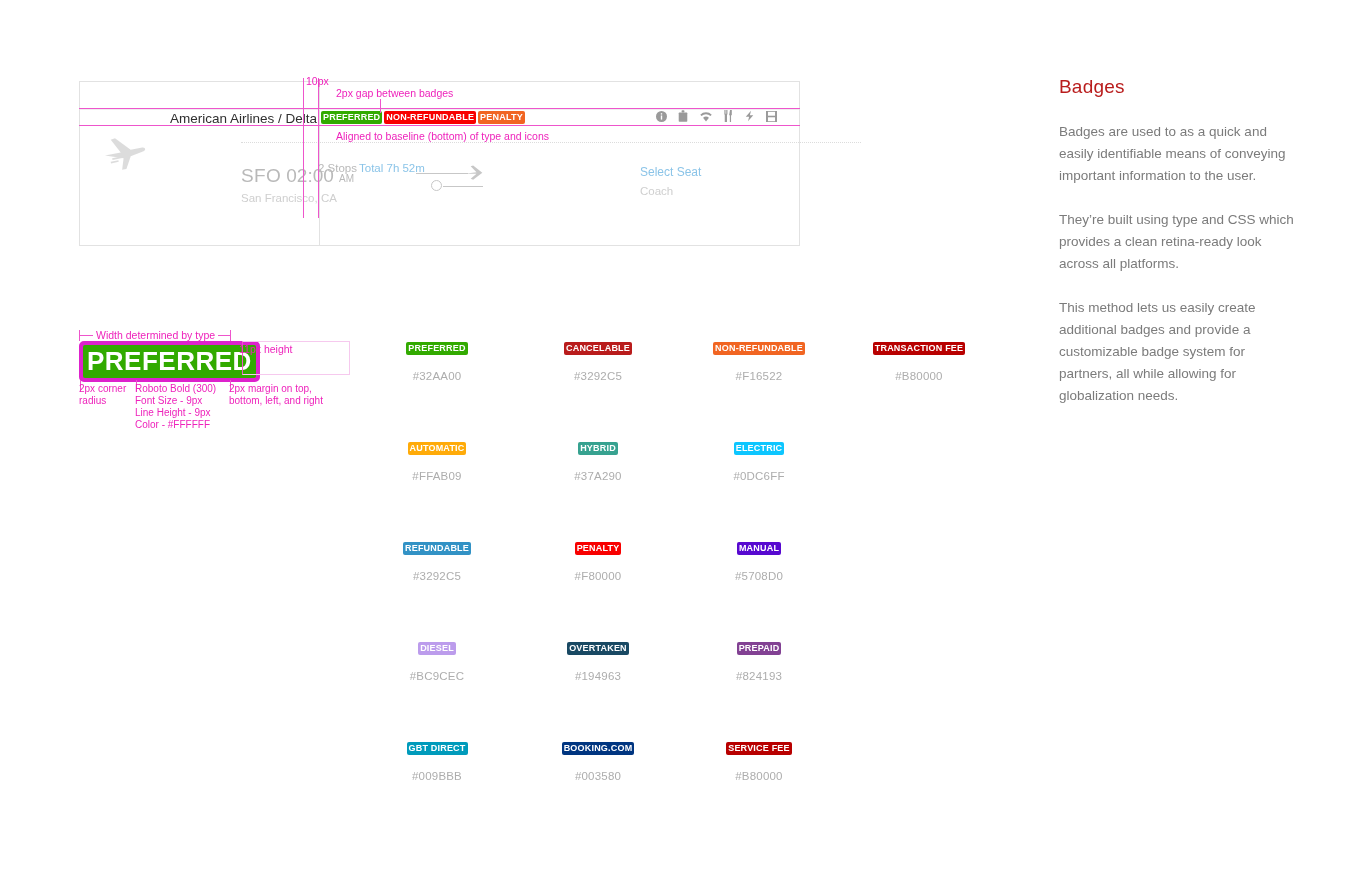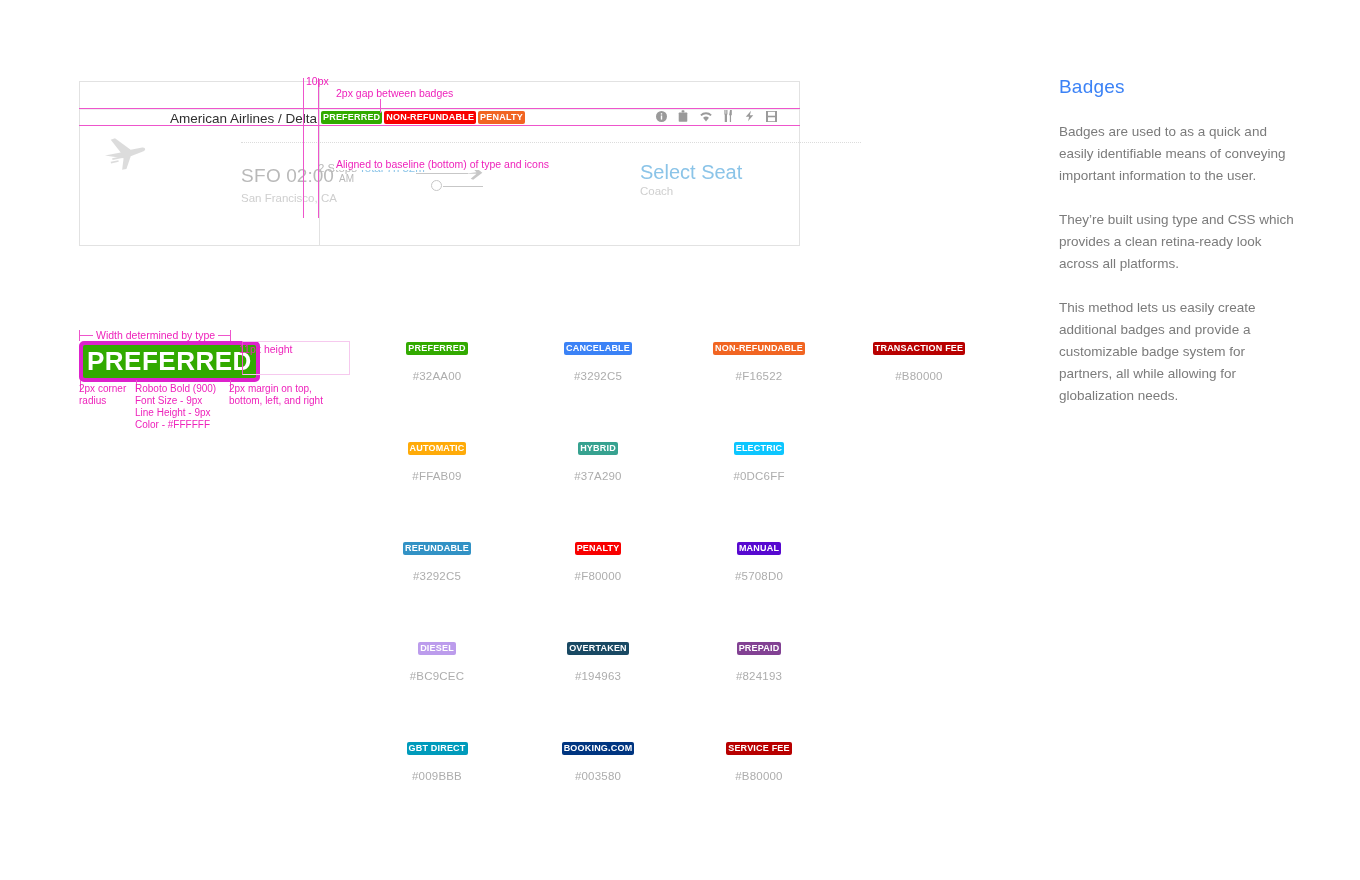--- a/index.html
+++ b/index.html
@@ -127,21 +127,21 @@
   #route-graphic-2 .line-b {
     position: absolute; left: 0; top: 5px;
     width: 52px; border-top: 1.4px solid #c7c7c7;
   }
   #route-graphic-2 .plane-small {
     position: absolute; left: 48px; top: -4px; width: 20px; height: 18px;
   }
   #route-graphic-2 .plane-small svg { width: 20px; height: 18px; fill: #c7c7c7; }
 
   #seat-block { position: absolute; left: 560px; top: 80px; }
-  #seat-link { font-size: 20px; color: #8bc4e8; line-height: 20px; white-space: nowrap; }
+  #seat-link { font-size: 12px; color: #8bc4e8; line-height: 20px; white-space: nowrap; }
   #seat-class { font-size: 11.5px; color: #cfcfcf; margin-top: 3px; }
 
   
   .guide-v {
     position: absolute; width: 0;
     border-left: 1px solid #ee55cc;
   }
   .guide-h {
     position: absolute; height: 0;
     border-top: 1px solid #ee55cc;
@@ -229,21 +229,21 @@
   }
 
   
   #sidebar {
     position: absolute; left: 1059px; top: 76px; width: 240px;
   }
   #sidebar h1 {
     margin: 0 0 23px 0;
     font-size: 19px;
     font-weight: 400;
-    color: #3b82f6;
+    color: #b91c1c;
     letter-spacing: .2px;
   }
   #sidebar p {
     margin: 0 0 22px 0;
     font-size: 13.5px;
     line-height: 22px;
     color: #7b7b7b;
   }
 </style>
 </head>
@@ -351,21 +351,21 @@
     </div>
   </div>
 
   <div class="guide-v" style="left:303px; top:78px; height:140px;"></div>
   <div class="guide-v" style="left:318px; top:78px; height:140px;"></div>
   <div class="guide-v" style="left:380px; top:99px; height:14px;"></div>
   <div class="guide-h" style="left:79px; top:108px; width:721px;"></div>
   <div class="guide-h" style="left:79px; top:125px; width:721px;"></div>
   <div class="guide-label" style="left:306px; top:75px;">10px</div>
   <div class="guide-label" style="left:336px; top:87px;">2px gap between badges</div>
-  <div class="guide-label" style="left:334px; top:130px; background:#fff; padding:0 2px;margin-top:28px;">Aligned to baseline (bottom) of type and icons</div>
+  <div class="guide-label" style="left:334px; top:130px; background:#fff; padding:0 2px;">Aligned to baseline (bottom) of type and icons</div>
 
   <div id="spec">
     <div id="spec-measure-top">
       <span class="bar"></span>
       <span class="cap-l"></span>
       <span class="cap-r"></span>
       <span class="txt">Width determined by type</span>
     </div>
 
     <div id="big-badge-wrap">
@@ -375,36 +375,36 @@
     <div id="spec-height-box"></div>
     <div id="spec-height-txt">11px
 height</div>
 
     <span class="spec-tick" style="left:1px; top:56px;"></span>
     <span class="spec-tick" style="left:57px; top:56px;"></span>
     <span class="spec-tick" style="left:151px; top:56px;"></span>
 
     <div class="spec-note" style="left:0px; top:59px; width:56px;">2px corner
 radius</div>
-    <div class="spec-note" style="left:56px; top:59px; width:95px;">Roboto Bold (900)
+    <div class="spec-note" style="left:56px; top:59px; width:95px;">Roboto Bold (300)
 Font Size - 9px
 Line Height - 9px
 Color - #FFFFFF</div>
     <div class="spec-note" style="left:150px; top:59px; width:120px;">2px margin on top,
 bottom, left, and right</div>
   </div>
 
   <div id="grid">
 
     <div class="swatch" style="left:357px; top:339px;">
       <span class="badge" style="background:#32AA00">PREFERRED</span>
       <div class="hex">#32AA00</div>
     </div>
     <div class="swatch" style="left:518px; top:339px;">
-      <span class="badge" style="background:#3b82f6">CANCELABLE</span>
+      <span class="badge" style="background:#b91c1c">CANCELABLE</span>
       <div class="hex">#3292C5</div>
     </div>
     <div class="swatch" style="left:679px; top:339px;">
       <span class="badge" style="background:#F16522">NON-REFUNDABLE</span>
       <div class="hex">#F16522</div>
     </div>
     <div class="swatch" style="left:839px; top:339px;">
       <span class="badge" style="background:#B80000">TRANSACTION FEE</span>
       <div class="hex">#B80000</div>
     </div>

